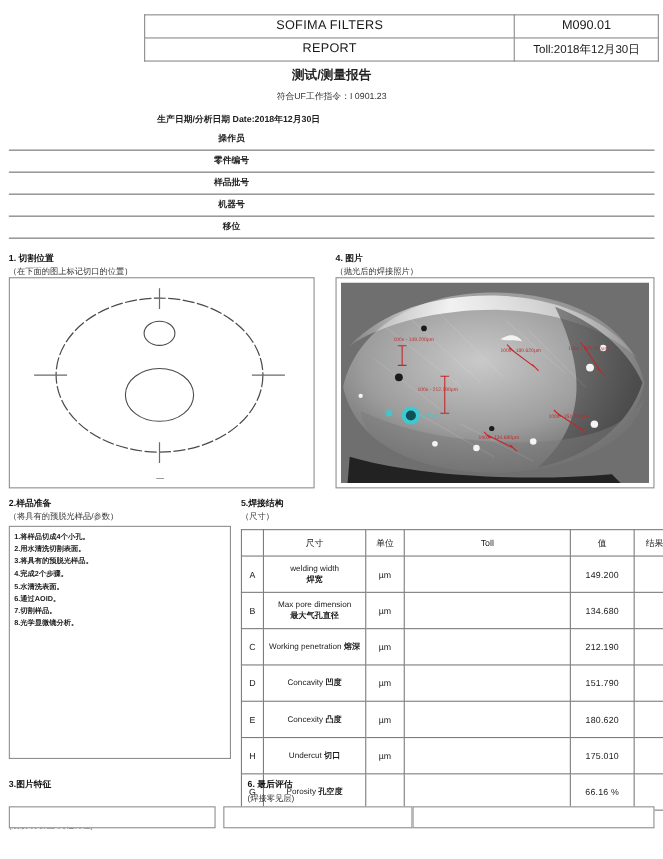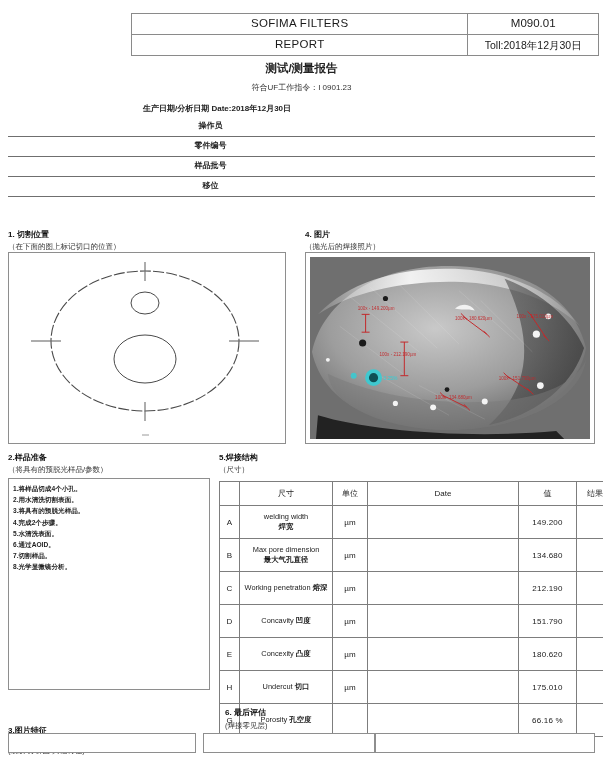--- a/index.html
+++ b/index.html
@@ -124,20 +124,23 @@
 
   <div class="fields">
     <div class="frow">
       <span class="flabel">操作员</span>
     </div>
     <div class="frow">
       <span class="flabel">零件编号</span>
     </div>
     <div class="frow">
       <span class="flabel">样品批号</span>
+    </div>
+    <div class="frow">
+      <span class="flabel">机器号</span>
     </div>
     <div class="frow">
       <span class="flabel">移位</span>
     </div>
   </div>
 
   <div class="sec-h" style="left:8px;top:229px;">1. 切割位置</div>
   <div class="sec-s" style="left:8px;top:242px;">（在下面的图上标记切口的位置）</div>
   <div class="sec-h" style="left:305px;top:229px;">4. 图片</div>
   <div class="sec-s" style="left:305px;top:242px;">（抛光后的焊接照片）</div>
@@ -250,21 +253,21 @@
     </div>
   </div>
 
   <div class="mtable">
     <table>
       <tbody>
           <tr>
         <th class="c-key"></th>
         <th class="c-dim">尺寸</th>
         <th class="c-unit">单位</th>
-        <th class="c-toll">Date</th>
+        <th class="c-toll">Toll</th>
         <th class="c-val">值</th>
         <th class="c-res">结果</th>
       </tr>
 
       <tr>
         <td class="c-key">A</td>
         <td class="c-dim">
           <div class="dimtxt"><span>welding width</span><br><b>焊宽</b></div>
         </td>
         <td class="c-unit">µm</td>
@@ -335,21 +338,21 @@
         </td>
         <td class="c-unit"></td>
         <td class="c-toll"></td>
         <td class="c-val valtxt">66.16 %</td>
         <td class="c-res"></td>
       </tr>
     </tbody>
       </table>
   </div>
 
-  <div class="sec-h" style="left:8px;top:707px;margin-top:18px;">3.图片特征</div>
+  <div class="sec-h" style="left:8px;top:707px;">3.图片特征</div>
   <div class="sec-s" style="left:8px;top:722px;margin-top:24px;">(裂纹/分析图/其他特征)</div>
   <div class="sec-h" style="left:225px;top:707px;">6. 最后评估</div>
   <div class="sec-s" style="left:225px;top:721px;">(焊接零见层)</div>
 
   <div class="box botbox3"></div>
   <div class="box botbox6a"></div>
   <div class="box botbox6b"></div>
 
 </div>
 

